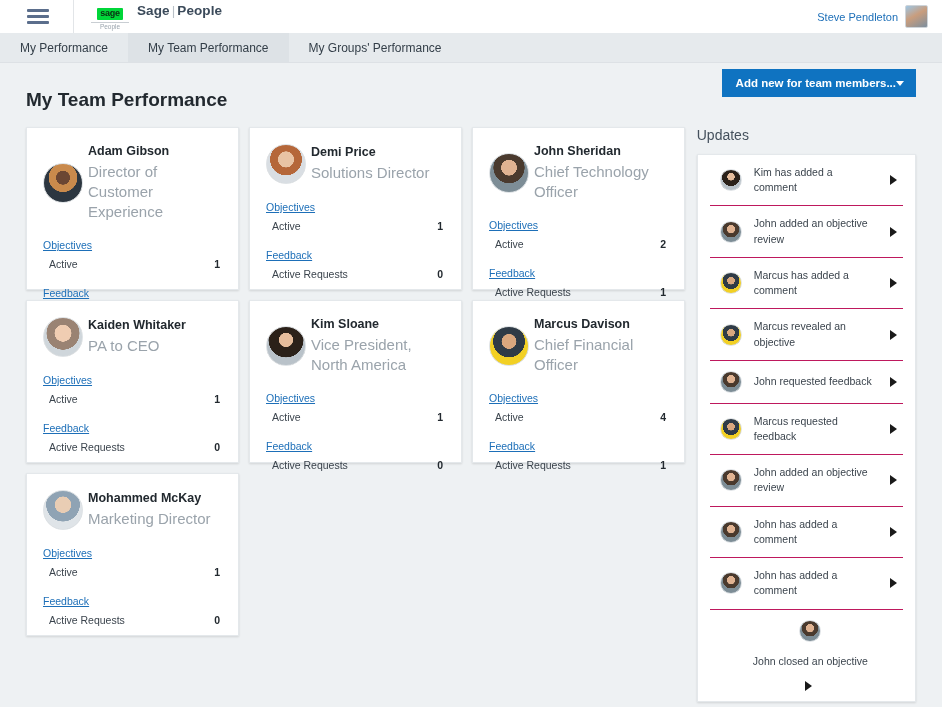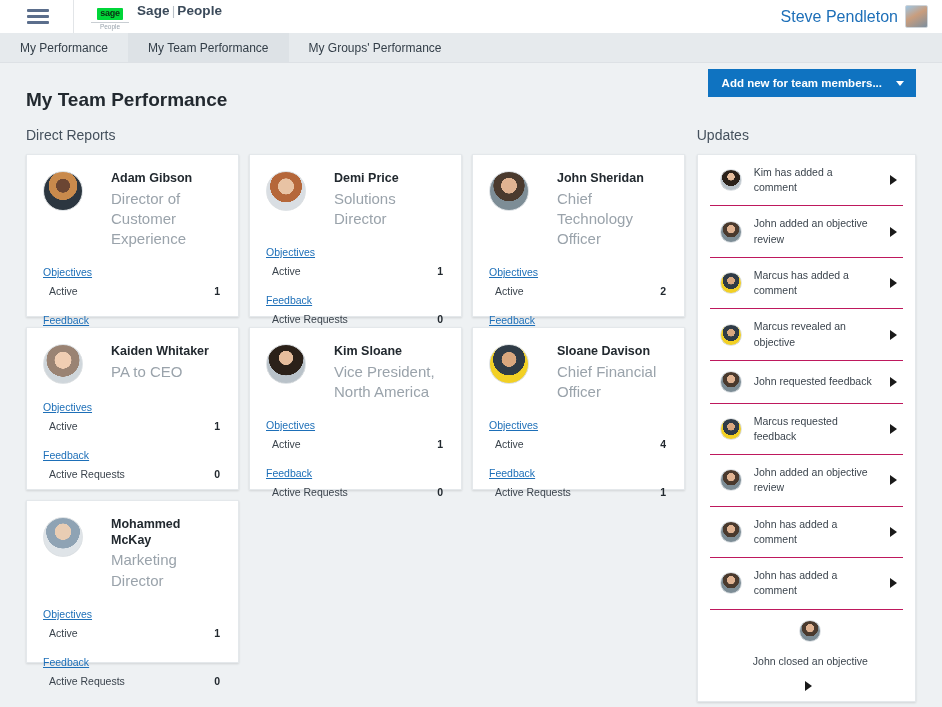--- a/index.html
+++ b/index.html
@@ -38,21 +38,21 @@
   .brand-text {
     margin-left: 8px; font-size: 13.5px; font-weight: bold; color: #3b4a5a;
     letter-spacing: .1px;
   }
   .brand-text .bar { color: #b9c0c7; font-weight: normal; padding: 0 2px; }
 
   .user-area {
     position: absolute; right: 14px; top: 0; height: 33px;
     display: flex; align-items: center; gap: 7px;
   }
-  .user-name { font-size: 16px; color: #1d6fb8; cursor: pointer; }
+  .user-name { font-size: 11px; color: #1d6fb8; cursor: pointer; }
   .user-avatar {
     width: 23px; height: 23px; border-radius: 2px;
     background: linear-gradient(150deg,#9ec6e4 0%,#c99d7d 45%,#7d8f9e 100%);
     border: 1px solid #ced4d9;
   }
 
   
   .tabbar {
     height: 30px; background: #e6eaed;
     display: flex; align-items: stretch;
@@ -70,21 +70,21 @@
   .page-title {
     font-size: 19px; font-weight: bold; color: #22292f;
     margin-top: 26px;
   }
   .title-row { display: flex; align-items: flex-start; justify-content: space-between; }
   .add-btn {
     background: #0f73c1; color: #fff; border: none;
     font-family: "Liberation Sans", sans-serif;
     font-size: 11.5px; font-weight: bold;
     padding: 8px 12px 8px 14px; margin-top: 6px;
-    display: flex; align-items: center; gap: 14px; cursor: pointer;
+    display: flex; align-items: center; cursor: pointer;
   }
   .add-btn .caret {
     width: 0; height: 0; border-left: 4px solid transparent;
     border-right: 4px solid transparent; border-top: 5px solid #fff;
   }
 
   .columns { display: flex; gap: 0; margin-top: 16px; }
   .left-col { width: 670px; }
   .right-col { width: 220px; margin-left: 3px; }
 
@@ -94,21 +94,21 @@
 
   
   .card-grid { display: flex; flex-wrap: wrap; gap: 10px; }
   .member-card {
     width: 213px; height: 163px; background: #fff;
     border: 1px solid #e4e8eb;
     box-shadow: 0 1px 2px rgba(0,0,0,.12);
     padding: 16px 16px 0 16px;
     position: relative;
   }
-  .m-top { display: flex; align-items: flex-start; gap: 28px; }
+  .m-top { display: flex; align-items: center; gap: 5px; }
   .m-avatar {
     width: 40px; height: 40px; border-radius: 50%; flex: none;
     border: 1px solid #dfe3e6; background-size: cover;
   }
   .m-name { font-size: 12.5px; font-weight: bold; color: #22292f; line-height: 1.25; }
   .m-role { font-size: 15px; color: #9aa3ab; line-height: 1.35; margin-top: 2px; }
 
   .m-block { margin-top: 13px; }
   .m-link {
     font-size: 10.5px; color: #1d6fb8; text-decoration: underline; cursor: pointer;
@@ -190,21 +190,20 @@
     <div class="page-title">My Team Performance</div>
     <button class="add-btn">
       <span>Add new for team members...</span>
       <span class="caret"></span>
     </button>
   </div>
 
   <div class="columns">
 
     <div class="left-col">
-      <div class="section-head">Direct Reports</div>
       <div class="card-grid">
           <div class="member-card">
             <div class="m-top">
               <div class="m-avatar av-adam"></div>
               <div>
                 <div class="m-name">Adam Gibson</div>
                 <div class="m-role">Director of Customer Experience</div>
               </div>
             </div>
             <div class="m-block"><span class="m-link">Objectives</span><div class="m-row">
@@ -281,21 +280,21 @@
               </div></div>
             <div class="m-block"><span class="m-link">Feedback</span><div class="m-row">
                 <span class="lbl">Active Requests</span>
                 <span class="val">0</span>
               </div></div>
           </div>
           <div class="member-card">
             <div class="m-top">
               <div class="m-avatar av-marcus"></div>
               <div>
-                <div class="m-name">Sloane Davison</div>
+                <div class="m-name">Marcus Davison</div>
                 <div class="m-role">Chief Financial Officer</div>
               </div>
             </div>
             <div class="m-block"><span class="m-link">Objectives</span><div class="m-row">
                 <span class="lbl">Active</span>
                 <span class="val">4</span>
               </div></div>
             <div class="m-block"><span class="m-link">Feedback</span><div class="m-row">
                 <span class="lbl">Active Requests</span>
                 <span class="val">1</span>

